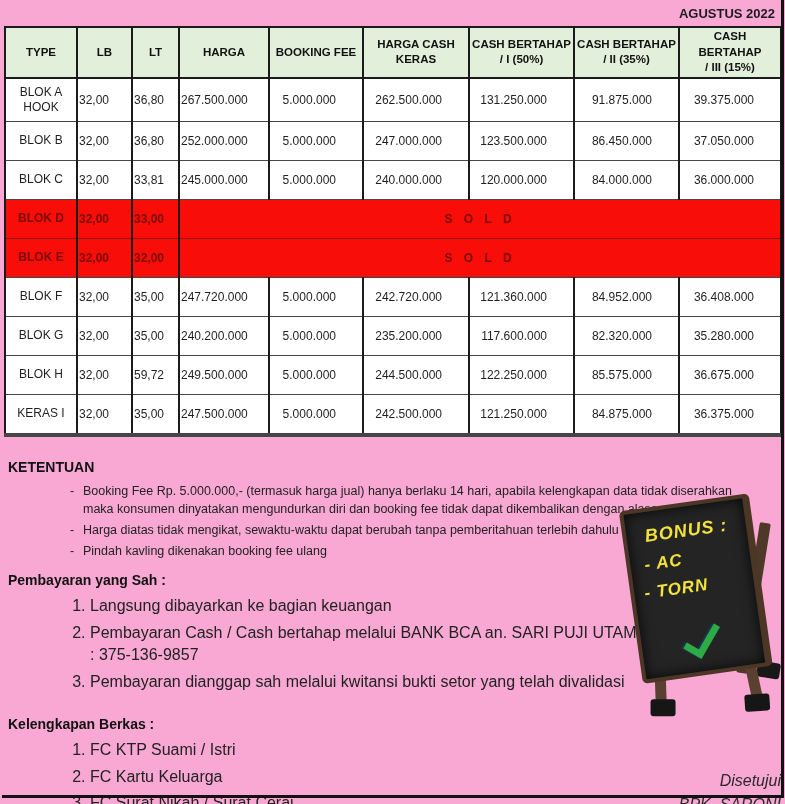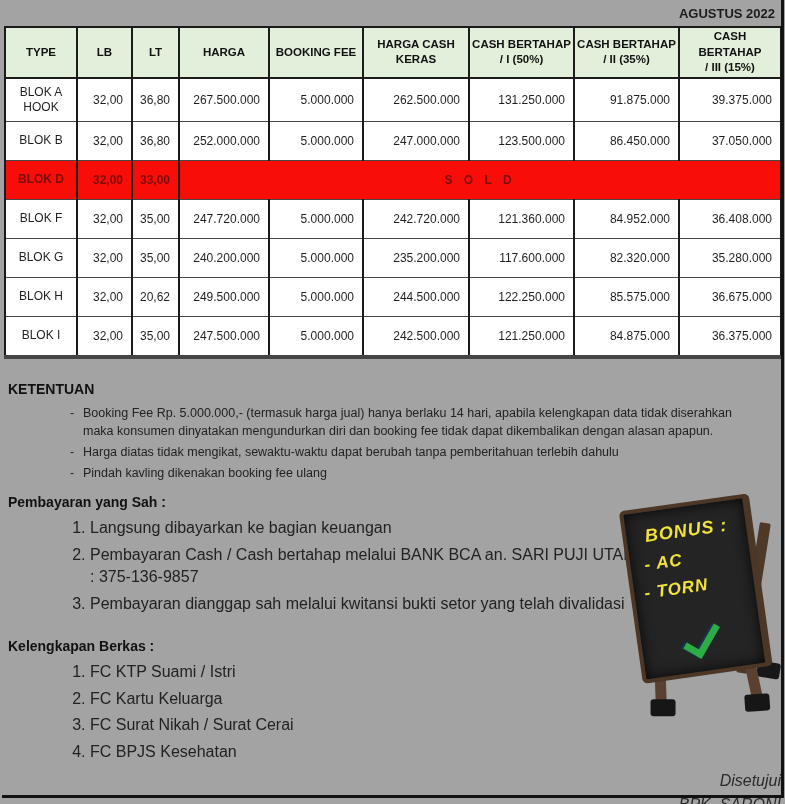--- a/index.html
+++ b/index.html
@@ -1,38 +1,38 @@
 <!DOCTYPE html>
 <html><head>
 <meta charset="utf-8">
 <style>
   html,body { margin:0; padding:0; background:#ffffff; }
   .page {
-    position:relative; width:785px; height:804px; background:#a3a3a3;
+    position:relative; width:785px; height:804px; background:#f9a8d4;
     font-family:"Liberation Sans", sans-serif; color:#1f1f1f; overflow:hidden;
   }
   
   .edge-right  { position:absolute; top:0; right:1px; width:3px; height:798px; background:#121212; }
   .edge-bottom { position:absolute; left:2px; top:795px; width:781px; height:3px; background:#121212; }
 
   .date-label { text-align:right; padding:6px 10px 3px 0; font-weight:bold; font-size:13px; color:#1b1b1b; }
 
   table.price { border-collapse:collapse; table-layout:fixed; width:776px; margin:2px 0 0 4px;
     border-top:2px solid #1b1b1b; border-bottom:4px solid #454545; }
   .price th, .price td { border-left:2px solid #1b1b1b; overflow:hidden; }
   .price th:last-child, .price td:last-child { border-right:2px solid #1b1b1b; }
   .price th {
     background:#e2efda; font-weight:bold; font-size:11.5px; line-height:1.35;
     text-align:center; vertical-align:middle; white-space:pre-line; height:42px;
     border-bottom:2px solid #1b1b1b; color:#111;
   }
   .price td { font-size:12px; height:36px; vertical-align:middle; border-top:1px solid #474747; background:#fff; }
   .price tr.first-row td { height:40px; border-top:none; }
   .c-type { text-align:center; white-space:pre-line; line-height:1.25; }
-  .c-num  { text-align:right; padding-right:8px; }
+  .c-num  { text-align:right; padding-right:26px; }
   tr.sold td { background:#f90d09; color:#7a0d05; font-weight:bold; }
   tr.sold + tr.sold td { border-top:1px solid #8a1a10; }
   .c-sold { text-align:center; font-size:11px; letter-spacing:4px; }
 
   
   .sections { margin:22px 0 0 8px; }
   .sec-heading { font-size:14px; font-weight:bold; color:#111; margin:0 0 7px 0; }
   ul.dash-list { list-style:none; margin:0 0 0 60px; padding:0; max-width:698px; }
   ul.dash-list li { position:relative; padding-left:15px; margin-bottom:3px; font-size:12.5px; line-height:1.45; color:#222; }
   ul.dash-list li::before { content:"-"; position:absolute; left:2px; top:0; }
@@ -119,24 +119,41 @@
         <td class="c-type">BLOK B</td>
         <td class="c-num">32,00</td>
         <td class="c-num">36,80</td>
         <td class="c-num">252.000.000</td>
         <td class="c-num">5.000.000</td>
         <td class="c-num">247.000.000</td>
         <td class="c-num">123.500.000</td>
         <td class="c-num">86.450.000</td>
         <td class="c-num">37.050.000</td>
       </tr>
+      <tr>
+        <td class="c-type">BLOK C</td>
+        <td class="c-num">32,00</td>
+        <td class="c-num">33,81</td>
+        <td class="c-num">245.000.000</td>
+        <td class="c-num">5.000.000</td>
+        <td class="c-num">240.000.000</td>
+        <td class="c-num">120.000.000</td>
+        <td class="c-num">84.000.000</td>
+        <td class="c-num">36.000.000</td>
+      </tr>
       <tr class="sold">
         <td class="c-type">BLOK D</td>
         <td class="c-num">32,00</td>
         <td class="c-num">33,00</td>
+        <td class="c-sold" colspan="6">S O L D</td>
+      </tr>
+      <tr class="sold">
+        <td class="c-type">BLOK E</td>
+        <td class="c-num">32,00</td>
+        <td class="c-num">32,00</td>
         <td class="c-sold" colspan="6">S O L D</td>
       </tr>
       <tr>
         <td class="c-type">BLOK F</td>
         <td class="c-num">32,00</td>
         <td class="c-num">35,00</td>
         <td class="c-num">247.720.000</td>
         <td class="c-num">5.000.000</td>
         <td class="c-num">242.720.000</td>
         <td class="c-num">121.360.000</td>
@@ -150,30 +167,30 @@
         <td class="c-num">240.200.000</td>
         <td class="c-num">5.000.000</td>
         <td class="c-num">235.200.000</td>
         <td class="c-num">117.600.000</td>
         <td class="c-num">82.320.000</td>
         <td class="c-num">35.280.000</td>
       </tr>
       <tr>
         <td class="c-type">BLOK H</td>
         <td class="c-num">32,00</td>
-        <td class="c-num">20,62</td>
+        <td class="c-num">59,72</td>
         <td class="c-num">249.500.000</td>
         <td class="c-num">5.000.000</td>
         <td class="c-num">244.500.000</td>
         <td class="c-num">122.250.000</td>
         <td class="c-num">85.575.000</td>
         <td class="c-num">36.675.000</td>
       </tr>
       <tr>
-        <td class="c-type">BLOK I</td>
+        <td class="c-type">KERAS I</td>
         <td class="c-num">32,00</td>
         <td class="c-num">35,00</td>
         <td class="c-num">247.500.000</td>
         <td class="c-num">5.000.000</td>
         <td class="c-num">242.500.000</td>
         <td class="c-num">121.250.000</td>
         <td class="c-num">84.875.000</td>
         <td class="c-num">36.375.000</td>
       </tr>
     </tbody>

